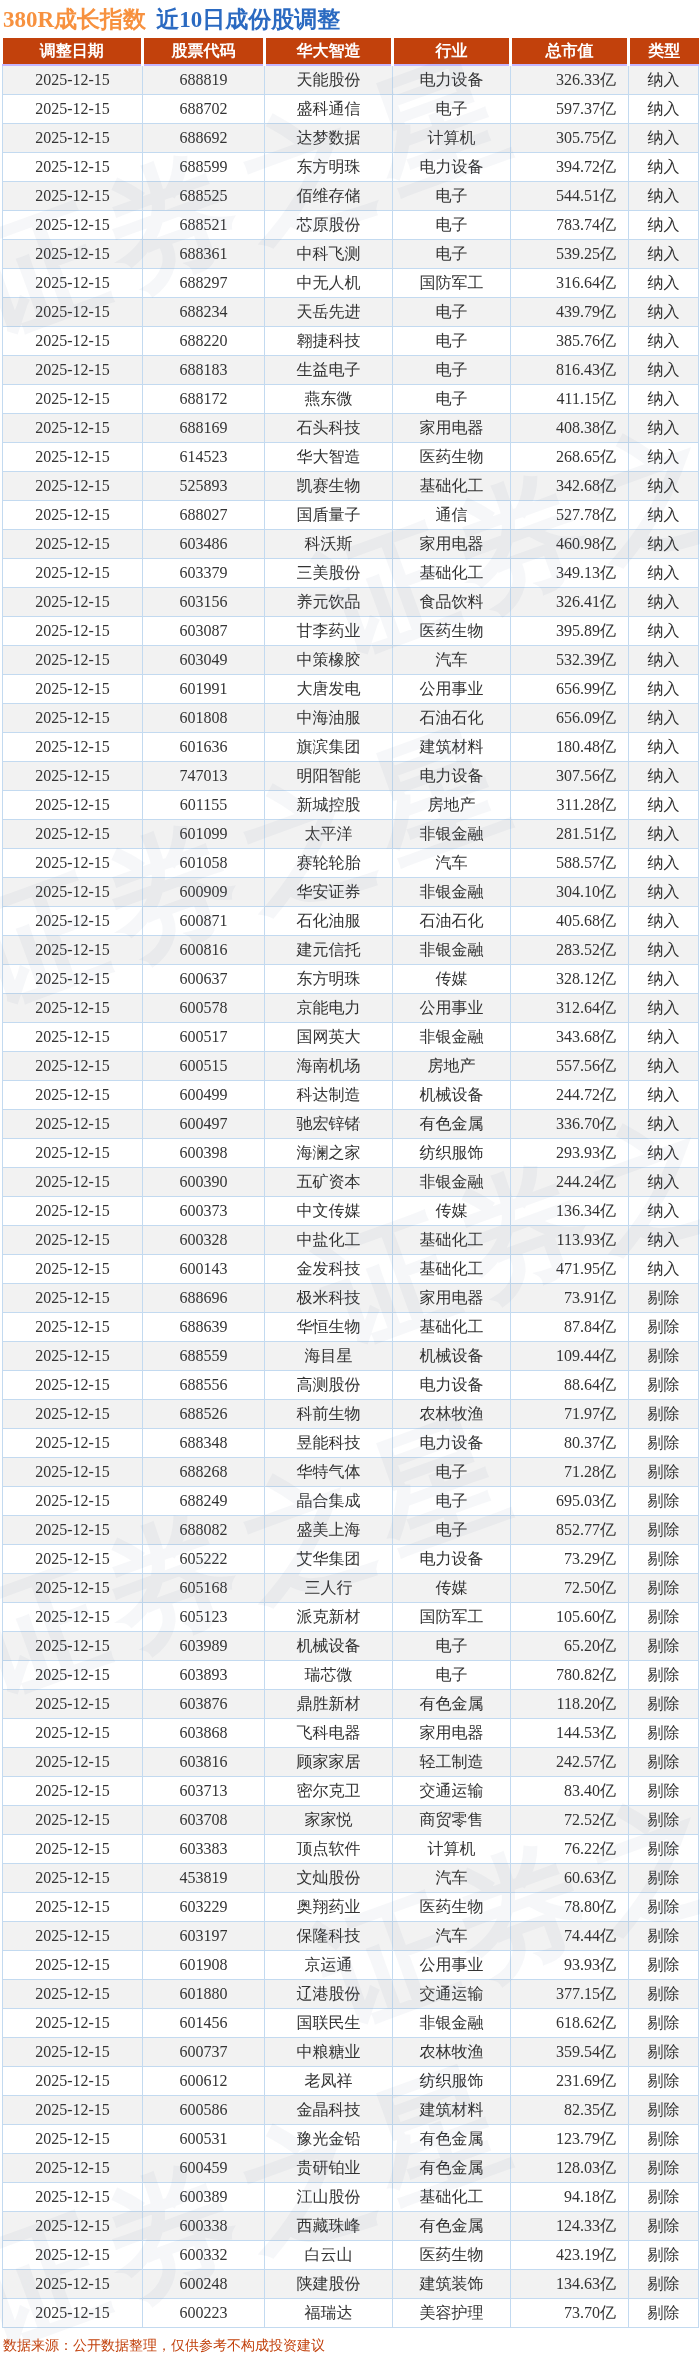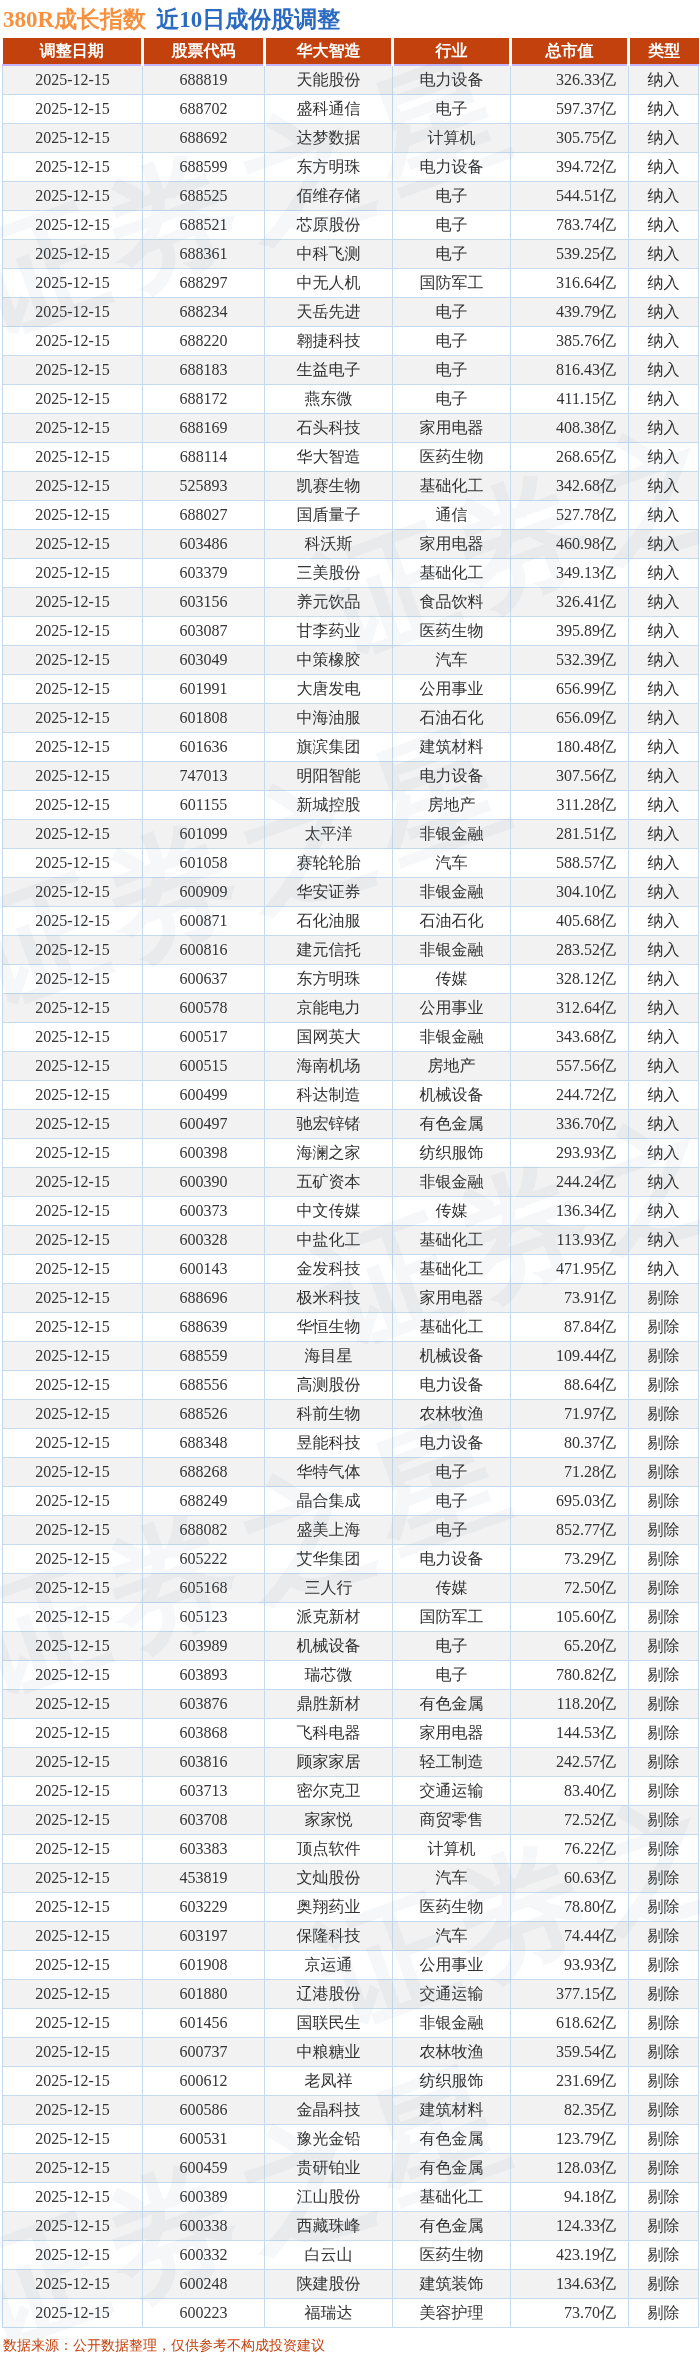--- a/index.html
+++ b/index.html
@@ -220,21 +220,21 @@
       <tr>
         <td>2025-12-15</td>
         <td>688169</td>
         <td>石头科技</td>
         <td>家用电器</td>
         <td class="num">408.38亿</td>
         <td>纳入</td>
       </tr>
       <tr>
         <td>2025-12-15</td>
-        <td>688114</td>
+        <td>614523</td>
         <td>华大智造</td>
         <td>医药生物</td>
         <td class="num">268.65亿</td>
         <td>纳入</td>
       </tr>
       <tr>
         <td>2025-12-15</td>
         <td>525893</td>
         <td>凯赛生物</td>
         <td>基础化工</td>

